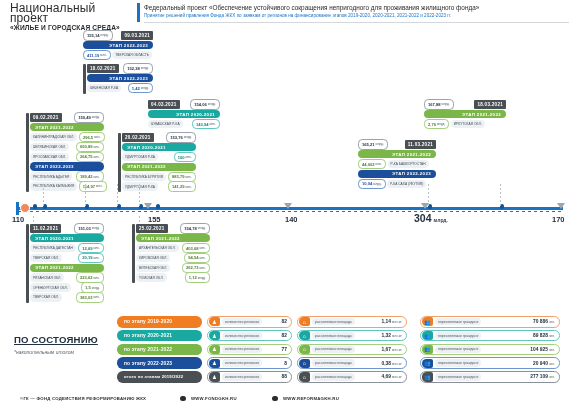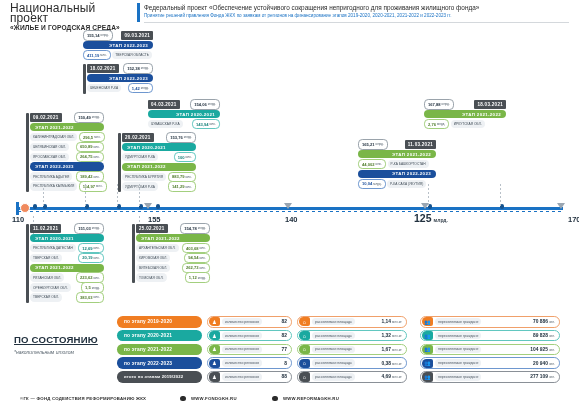--- a/index.html
+++ b/index.html
@@ -320,23 +320,23 @@
 
     <div class="tri" style="left:144px;"></div>
     <div class="tri" style="left:284px;"></div>
     <div class="tri" style="left:421px;"></div>
     <div class="tri" style="left:557px;"></div>
 
     <div class="tick" style="left:12px;">110</div>
     <div class="tick" style="left:148px;">155</div>
     <div class="tick" style="left:285px;">140</div>
     <div class="tick maj" style="left:414px;top:16px;">
-      <span>125</span><span class="u">млрд.</span>
-    </div>
-    <div class="tick" style="left:568px;">170</div>
+      <span>304</span><span class="u">млрд.</span>
+    </div>
+    <div class="tick" style="left:552px;">170</div>
 
     <div class="vline" style="left:43px;top:-12px;height:22px;"></div>
     <div class="vline" style="left:85px;top:-12px;height:22px;"></div>
     <div class="vline" style="left:117px;top:-12px;height:22px;"></div>
     <div class="vline" style="left:139px;top:-12px;height:22px;"></div>
     <div class="vline" style="left:428px;top:-12px;height:22px;"></div>
     <div class="vline" style="left:500px;top:-12px;height:22px;"></div>
     <div class="vline" style="left:33px;top:20px;height:30px;"></div>
     <div class="vline" style="left:139px;top:20px;height:30px;"></div>
   </div>

